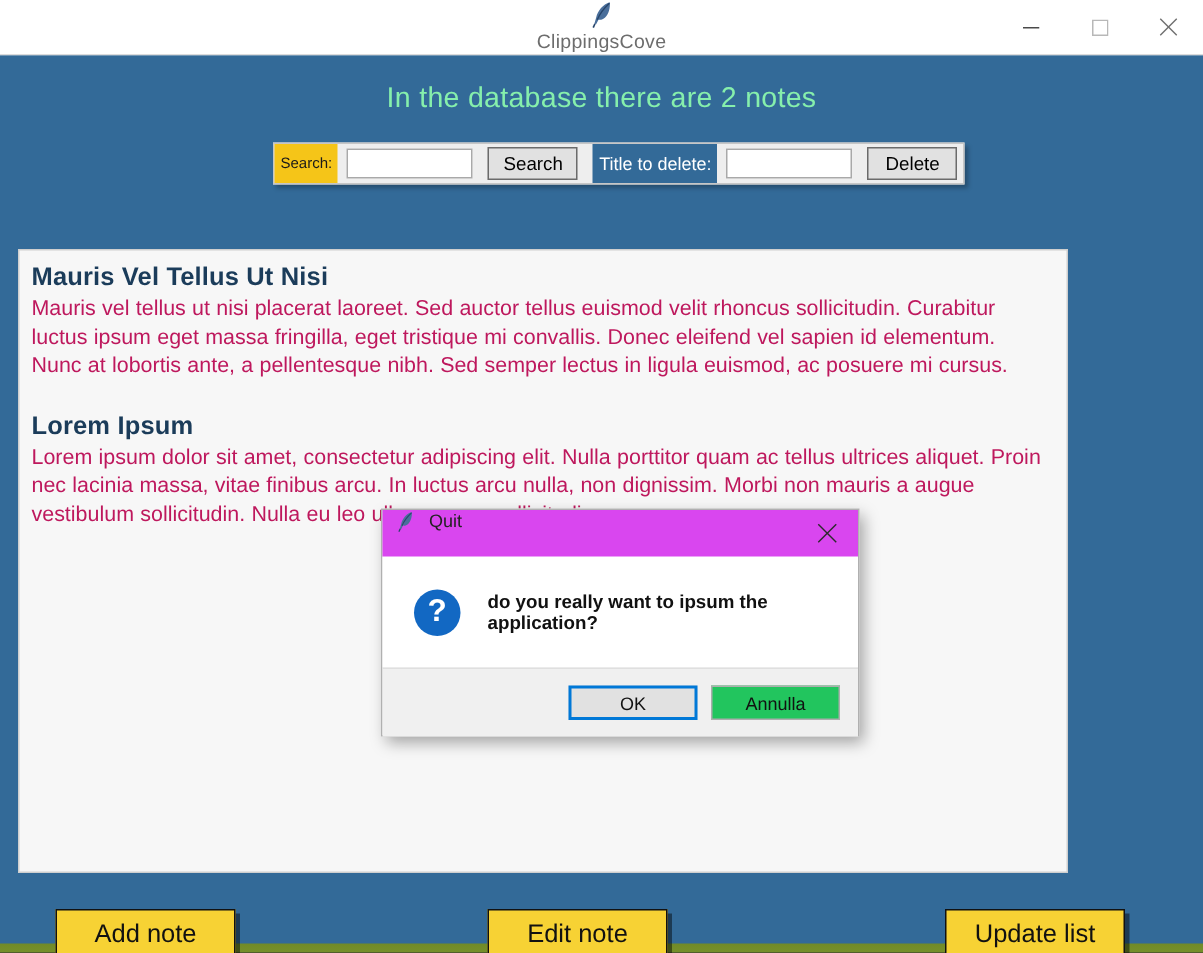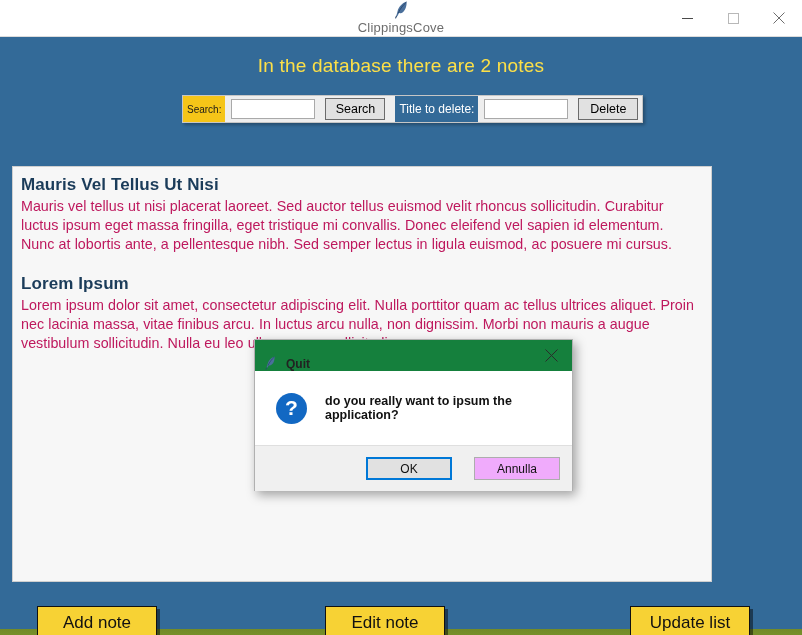--- a/index.html
+++ b/index.html
@@ -72,21 +72,21 @@
 
   
   #appbody {
     position: relative;
     height: 592px;
     background: #336a98;
   }
 
   #headline {
     text-align: center;
-    color: #fde047;
+    color: #86efac;
     font-size: 19px;
     padding-top: 18px;
     letter-spacing: .2px;
   }
 
   
   #toolbar {
     position: absolute;
     left: 182px;
     top: 58px;
@@ -192,23 +192,22 @@
     height: 152px;
     background: #ffffff;
     border: 1px solid #b0b0b0;
     box-shadow: 3px 4px 10px rgba(0,0,0,0.35);
     box-sizing: border-box;
   }
   #dlg-titlebar {
     position: relative;
     height: 31px;
     display: flex;
-    align-items: flex-end;
-    background: #15803d;
-    font-weight: bold;
+    align-items: flex-start;
+    background: #d946ef;
   }
   #dlg-icon {
     width: 14px; height: 16px;
     margin-left: 9px; margin-right: 8px;
     display: block;
   }
   #dlg-title {
     font-size: 12px;
     color: #222;
   }
@@ -246,30 +245,30 @@
     color: #111111;
   }
   #dlg-footer {
     height: 46px;
     background: #f0f0f0;
     border-top: 1px solid #dfdfdf;
     display: flex;
     align-items: center;
     justify-content: flex-end;
     padding-right: 12px;
-    gap: 22px;
+    gap: 9px;
     box-sizing: border-box;
   }
   .dlg-btn {
     width: 86px;
     height: 23px;
     font-family: "Liberation Sans", sans-serif;
     font-size: 12px;
     color: #111;
-    background: #f0abfc;
+    background: #22c55e;
     border: 1px solid #adadad;
     cursor: default;
   }
   .dlg-btn.default {
     background: #e1e1e1;
     border: 2px solid #0078d7;
   }
 </style>
 </head>
 <body>

